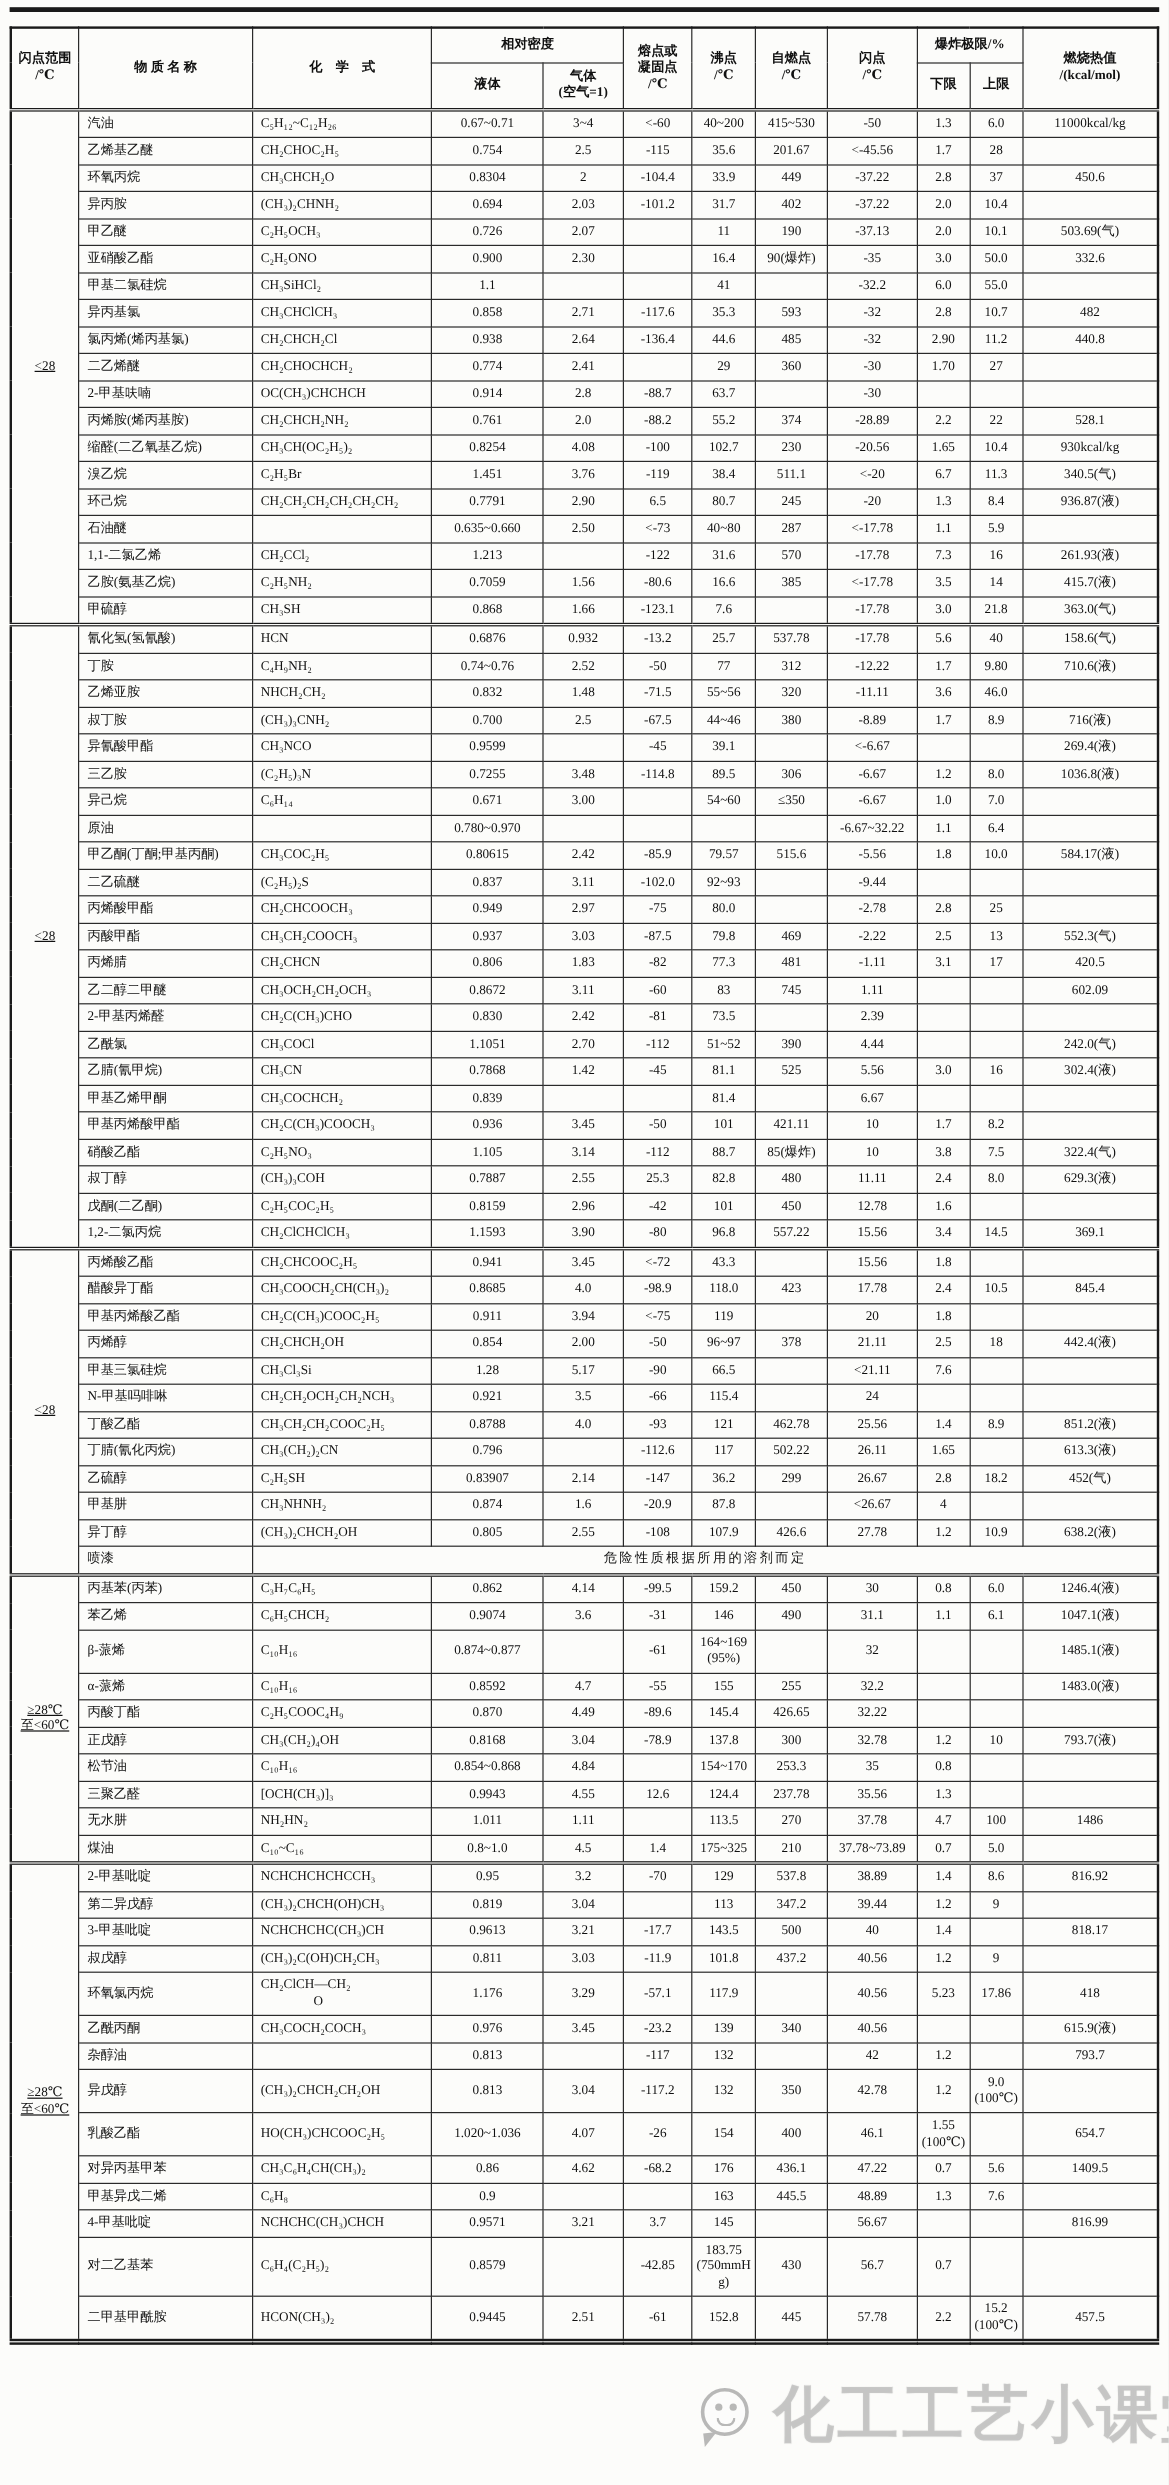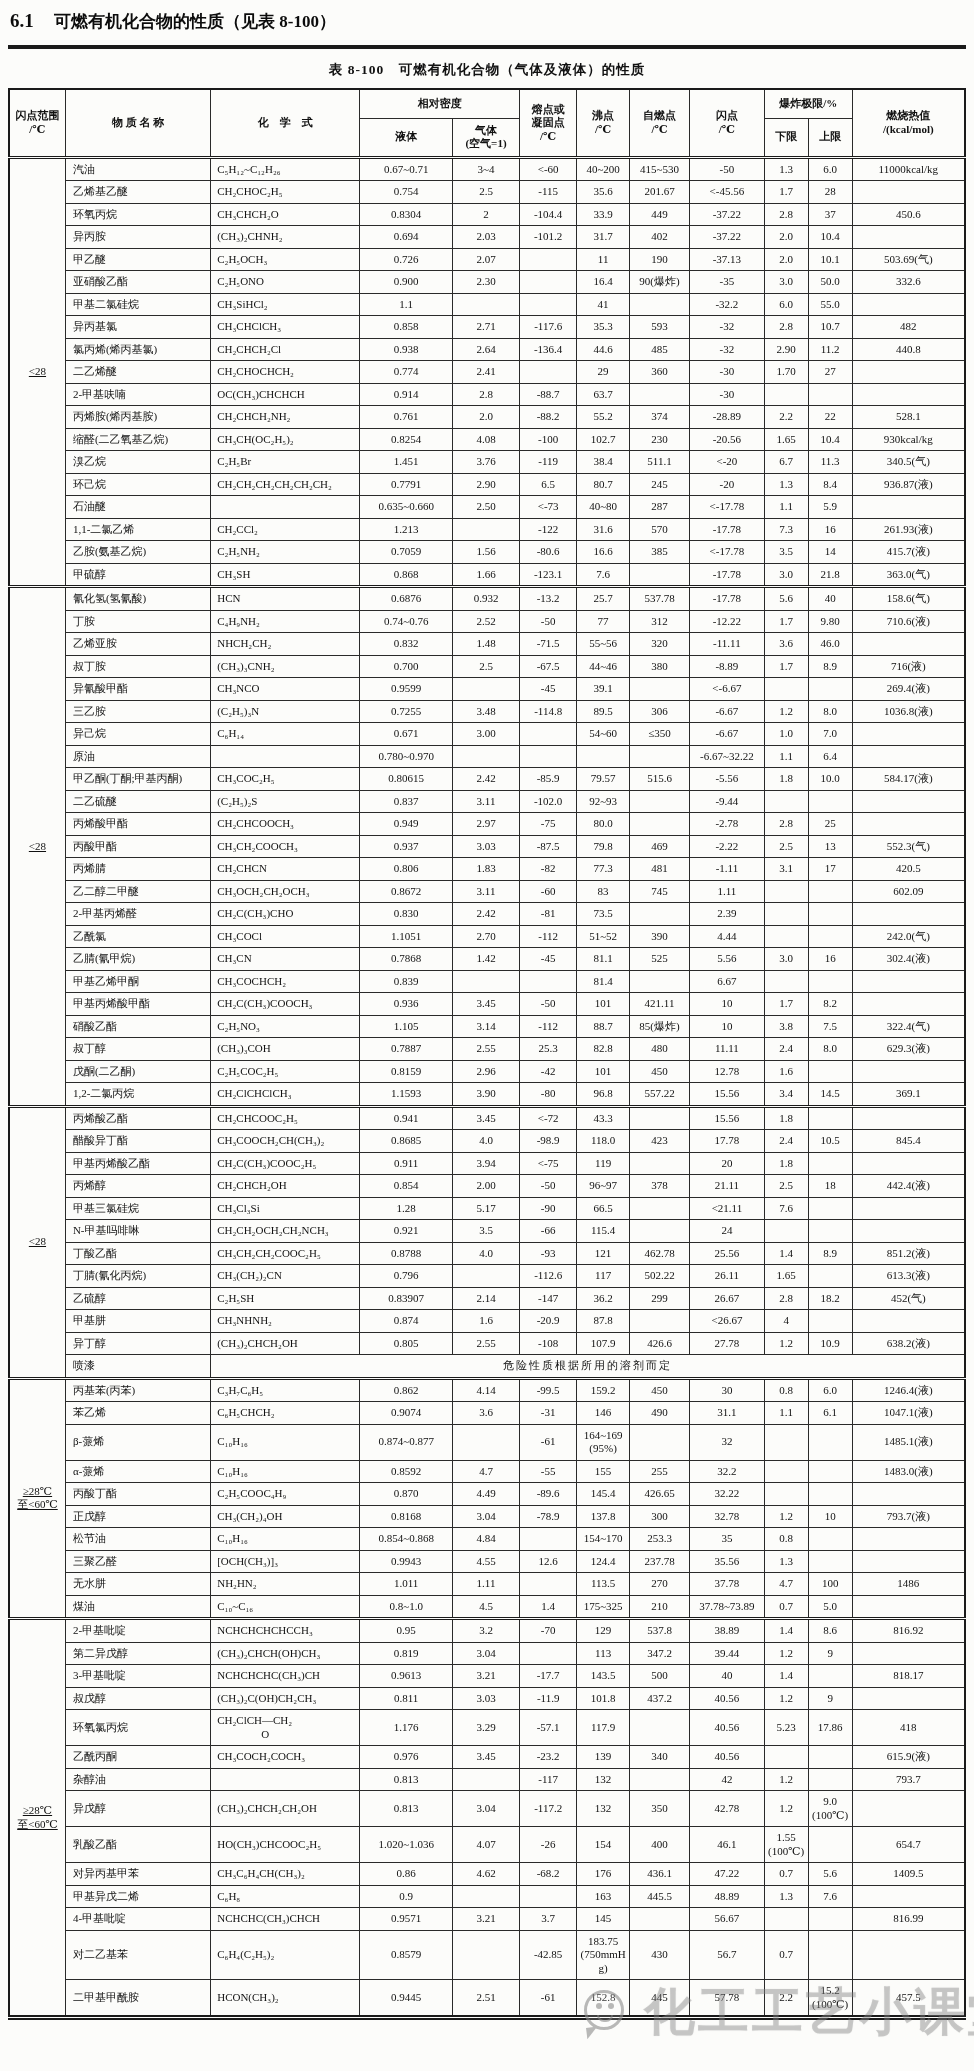--- a/index.html
+++ b/index.html
@@ -57,28 +57,23 @@
     color:rgba(135,135,135,0.55);
     text-shadow:0 0 1px rgba(120,120,120,0.4);
     white-space:nowrap;
   }
 </style>
 </head>
 <body>
 
 <div class="page">
 
-  <div class="heading">
-    <span class="sec-no">6.1</span>
-    <span>可燃有机化合物的性质（见表 8-100）</span>
-  </div>
 
   <hr class="top-rule">
 
-  <div class="table-title">表 8-100　可燃有机化合物（气体及液体）的性质</div>
 
   <table class="main">
     <colgroup>
       <col style="width:5.9%">
         <col style="width:15.2%">
         <col style="width:15.6%">
       <col style="width:9.7%">
         <col style="width:7.0%">
         <col style="width:6.0%">
       <col style="width:5.5%">

